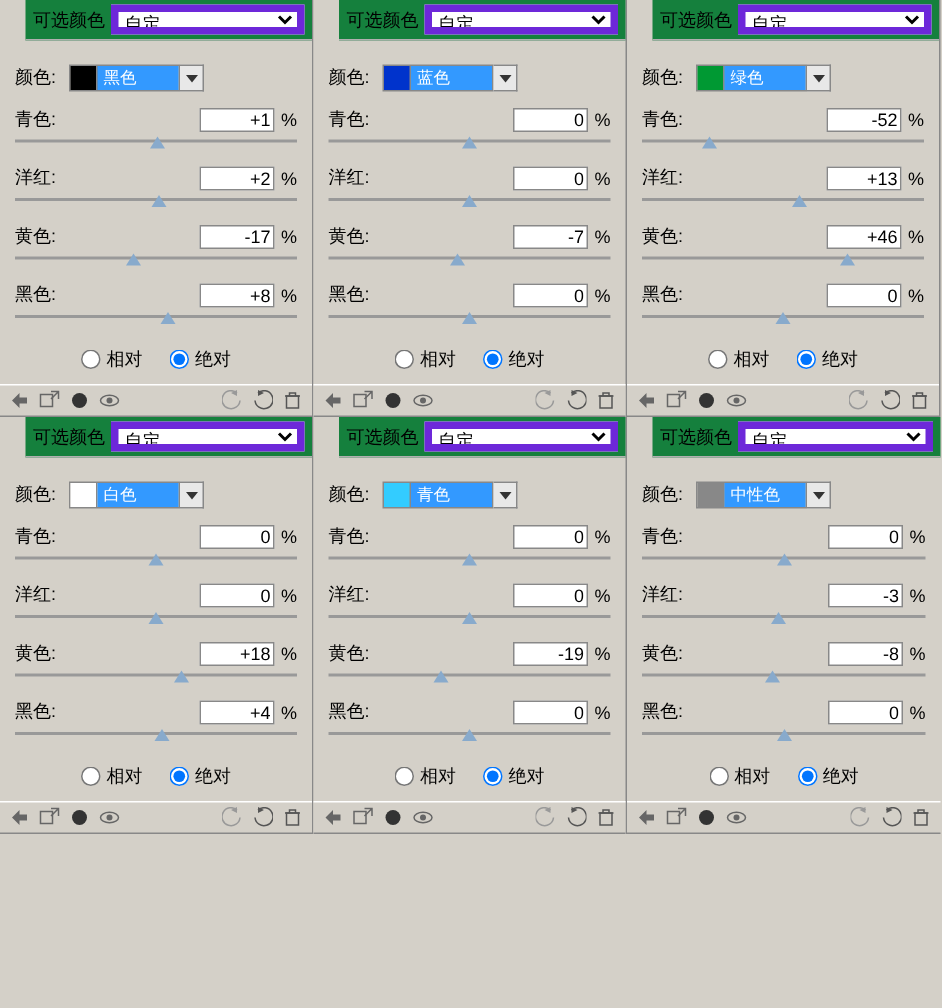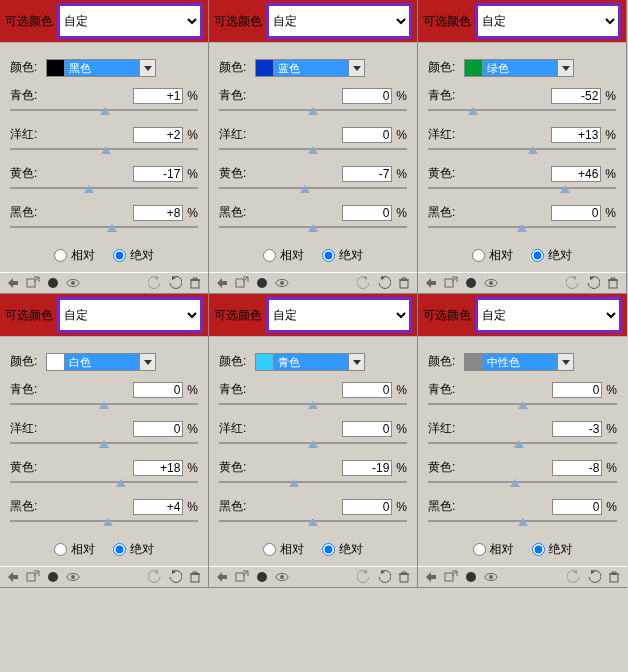--- a/index.html
+++ b/index.html
@@ -1,31 +1,31 @@
 <!DOCTYPE html>
 <html><head>
 <meta charset="utf-8">
 <style>
 * { box-sizing: border-box; margin: 0; padding: 0; }
 body { font-family: "Microsoft YaHei", Arial, sans-serif; font-size: 12px; background: #d4d0c8; width: 628px; }
 .grid { display: flex; flex-wrap: wrap; }
 .panel { width: 209px; background: #d4d0c8; border-right: 1px solid #888; }
 .panel:last-child { border-right: none; }
 
-.header-row { display: flex; align-items: center; padding: 3px 5px; background: #b91c1c; border-bottom: 1px solid #b0b0b0; }
+.header-row { display: flex; align-items: center; padding: 3px 5px; background: #15803d; border-bottom: 1px solid #b0b0b0; margin-left: 17px; }
 .header-row .lbl { margin-right: 4px; }
-.header-row select { flex: 1; height: 36px; font-size: 12px; background: #fff; border: 3px solid #6d28d9; }
+.header-row select { flex: 1; height: 20px; font-size: 12px; background: #fff; border: 5px solid #6d28d9; }
 
 .body { padding: 8px 10px; }
 
 .color-row { display: flex; align-items: flex-start; margin: 8px 0 10px; }
 .color-row .lbl { width: 36px; }
 .swatch-wrap { display: flex; border: 1px solid #888; height: 18px; }
 .swatch { width: 18px; height: 16px; background: #000; border-right: 1px solid #888; }
-.swatch-name { width: 74px; background: #3399ff; color: #fff; padding: 0 4px; font-size: 11px; line-height: 16px; text-align: left; }
+.swatch-name { width: 54px; background: #3399ff; color: #fff; padding: 0 4px; font-size: 11px; line-height: 16px; text-align: left; }
 .dd-btn { width: 16px; height: 18px; border: 1px solid #888; border-left: none; background: #e8e8e8; display: flex; align-items: center; justify-content: center; cursor: pointer; }
 .tri { width: 0; height: 0; border-left: 4px solid transparent; border-right: 4px solid transparent; border-top: 5px solid #333; }
 
 .slider-group { margin-bottom: 6px; }
 .srow { display: flex; align-items: center; }
 .srow .lbl { width: 34px; }
 .srow .sp { flex: 1; }
 .srow input.num { width: 50px; height: 16px; text-align: right; font-size: 12px; border: 1px solid #888; padding-right: 2px; }
 .srow .pct { margin-left: 4px; }
 

